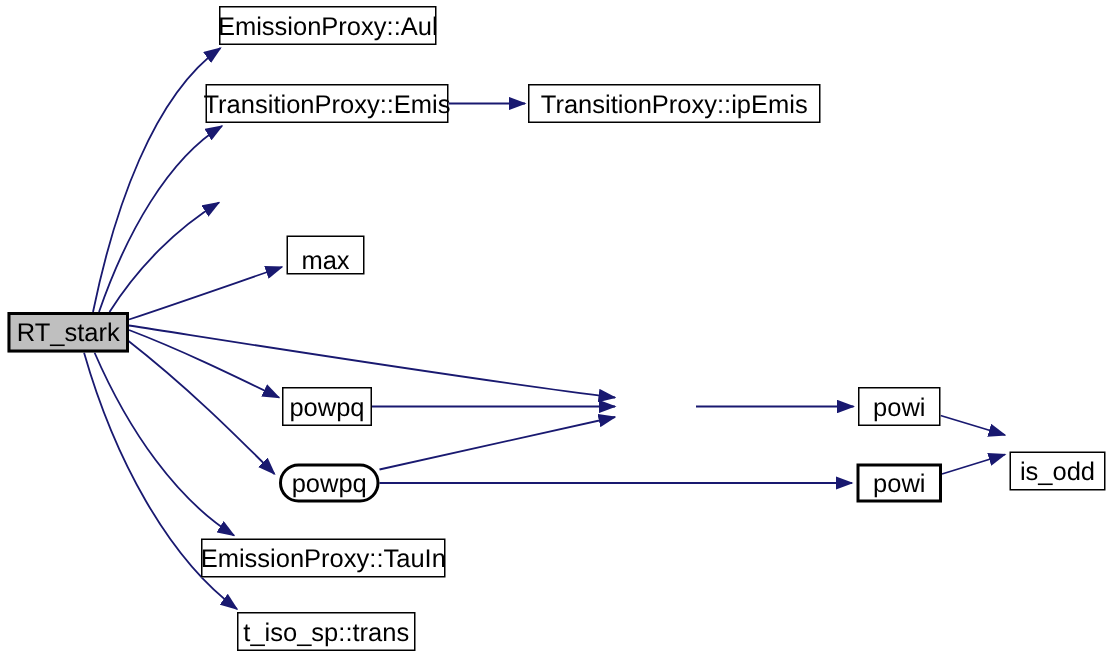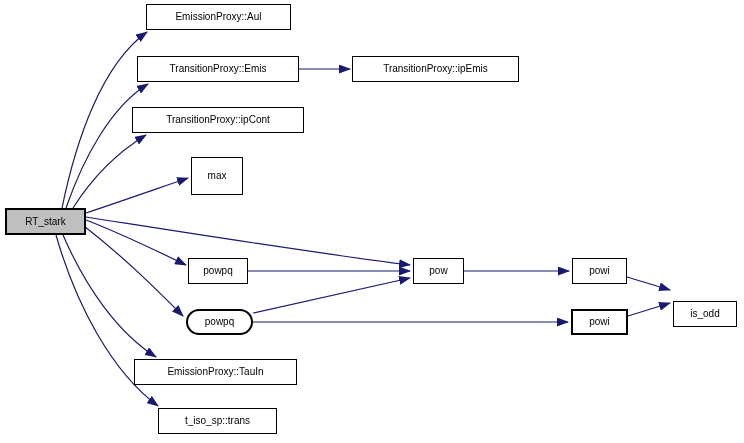--- a/index.html
+++ b/index.html
@@ -24,21 +24,21 @@
   }
   .node {
     position: absolute;
     box-sizing: border-box;
     display: flex;
     align-items: center;
     justify-content: center;
     background: #ffffff;
     border: 1px solid #000000;
     color: #000000;
-    font-size: 10px;
+    font-size: 17px;
     line-height: 1;
     white-space: nowrap;
     cursor: pointer;
   }
   .node.bold {
     border-width: 2px;
   }
   .node.highlight {
     background: #bfbfbf;
     border-width: 2px;
@@ -81,34 +81,28 @@
 
   <div class="node highlight" style="left:5px;  top:208px; width:81px;  height:27px;">
       <span>RT_stark</span>
     </div>
   <div class="node" style="left:146px; top:4px;   width:145px; height:26px;">
       <span>EmissionProxy::Aul</span>
     </div>
   <div class="node" style="left:137px; top:56px;  width:162px; height:26px;">
       <span>TransitionProxy::Emis</span>
     </div>
-  <div class="node" style="left:352px; top:56px;  width:167px; height:26px;">
+  <div class="node" style="left:352px; top:56px;  width:195px; height:26px;">
       <span>TransitionProxy::ipEmis</span>
     </div>
-  <div class="node" style="left:132px; top:107px; width:172px; height:26px;">
-      <span>TransitionProxy::ipCont</span>
-    </div>
-  <div class="node" style="left:191px; top:157px; width:52px;  height:38px;">
+  <div class="node" style="left:191px; top:157px; width:52px;  height:26px;align-items:flex-end;">
       <span>max</span>
     </div>
   <div class="node" style="left:188px; top:258px; width:60px;  height:26px;">
       <span>powpq</span>
-    </div>
-  <div class="node" style="left:413px; top:258px; width:51px;  height:26px;">
-      <span>pow</span>
     </div>
   <div class="node" style="left:572px; top:258px; width:55px;  height:26px;">
       <span>powi</span>
     </div>
   <div class="node" style="left:673px; top:283px; width:64px;  height:26px;margin-top:18px;">
       <span>is_odd</span>
     </div>
   <div class="node bold" style="left:186px; top:309px; width:67px; height:26px;border-radius:13px;">
       <span>powpq</span>
     </div>

